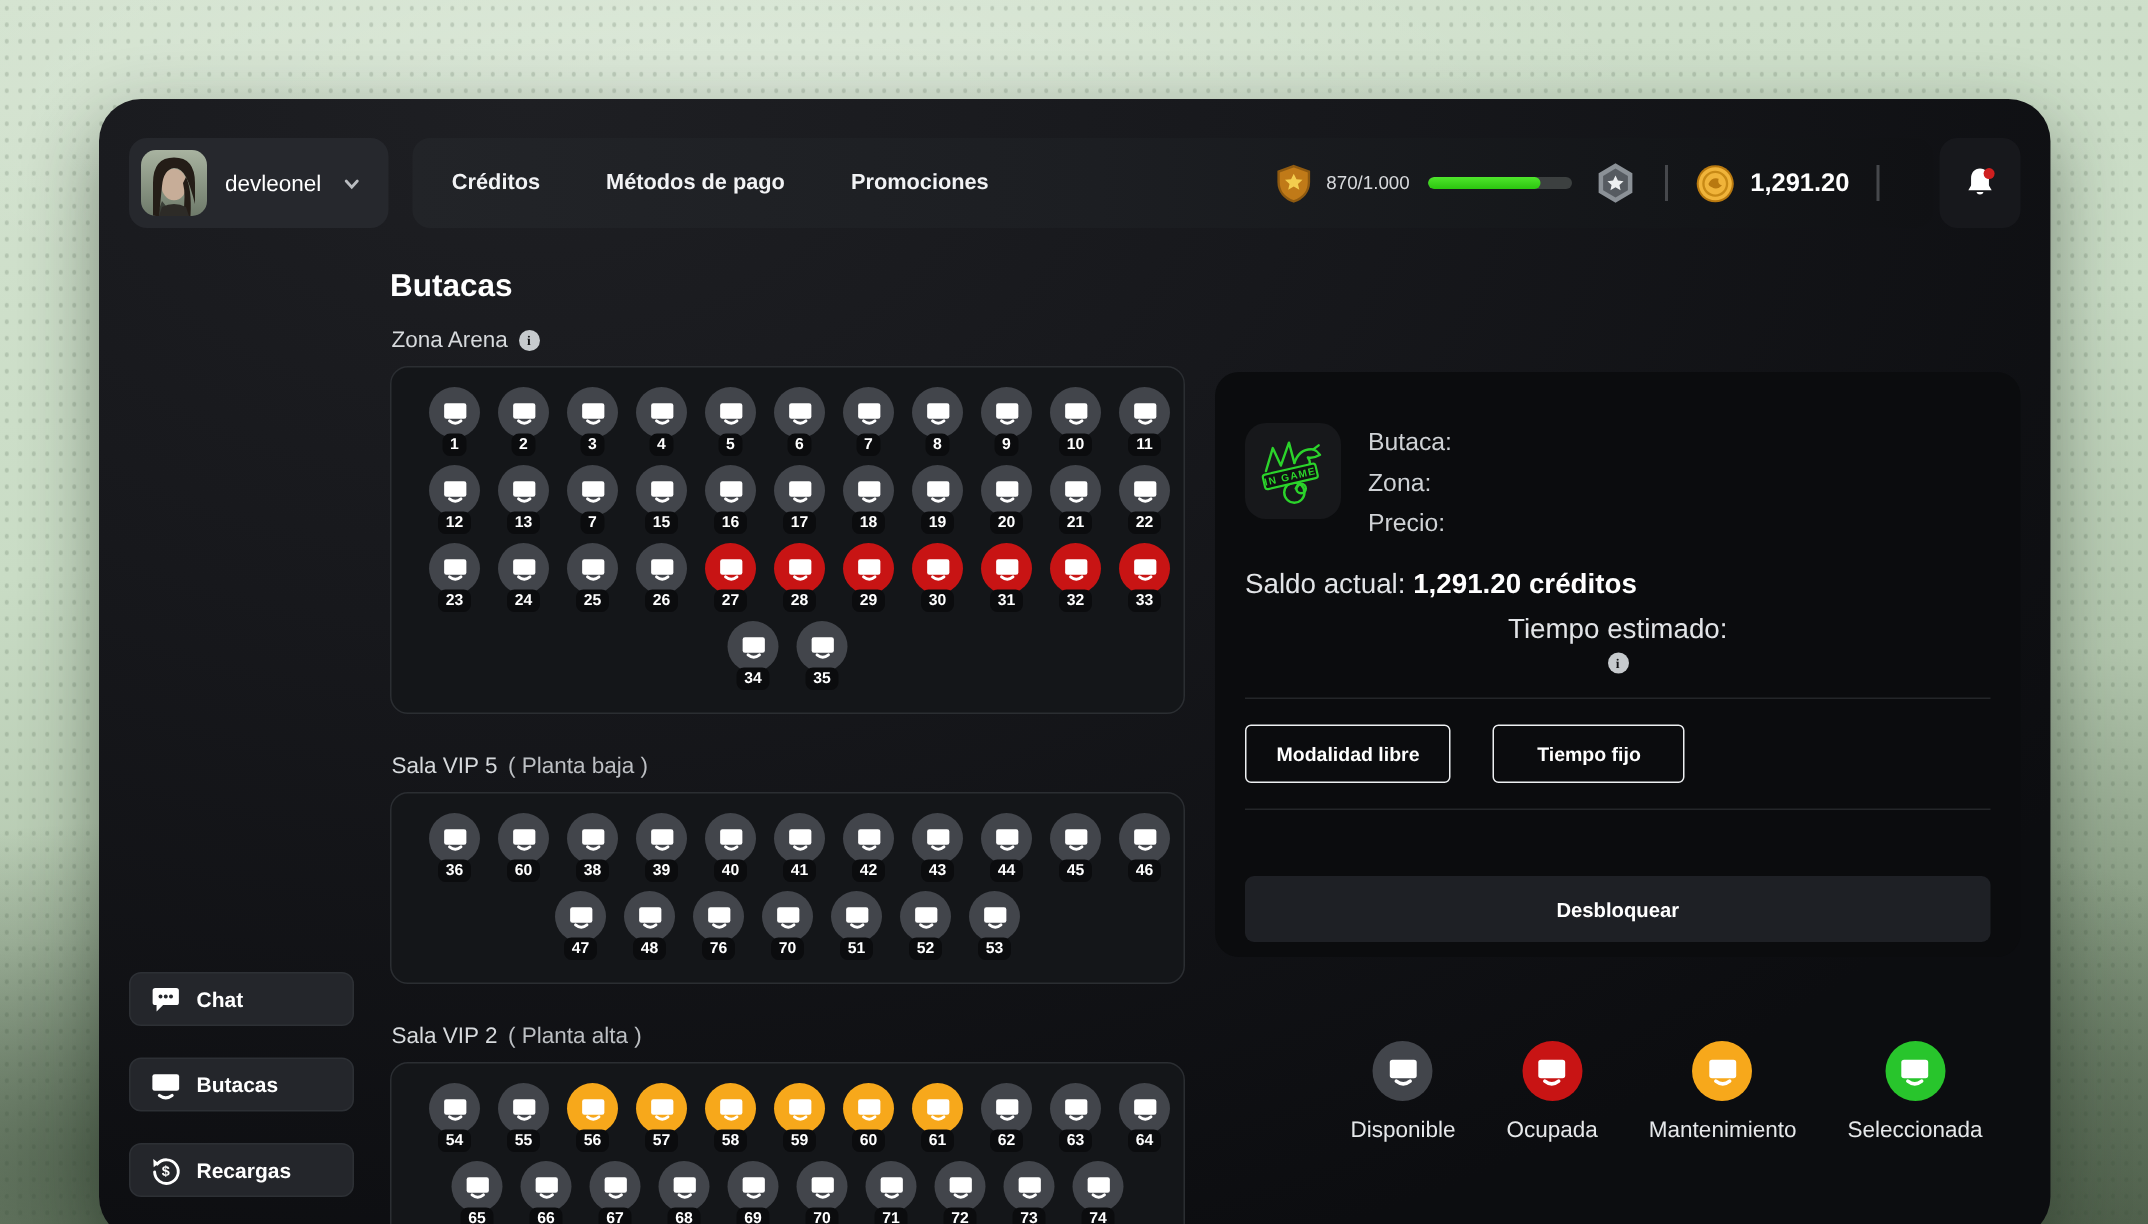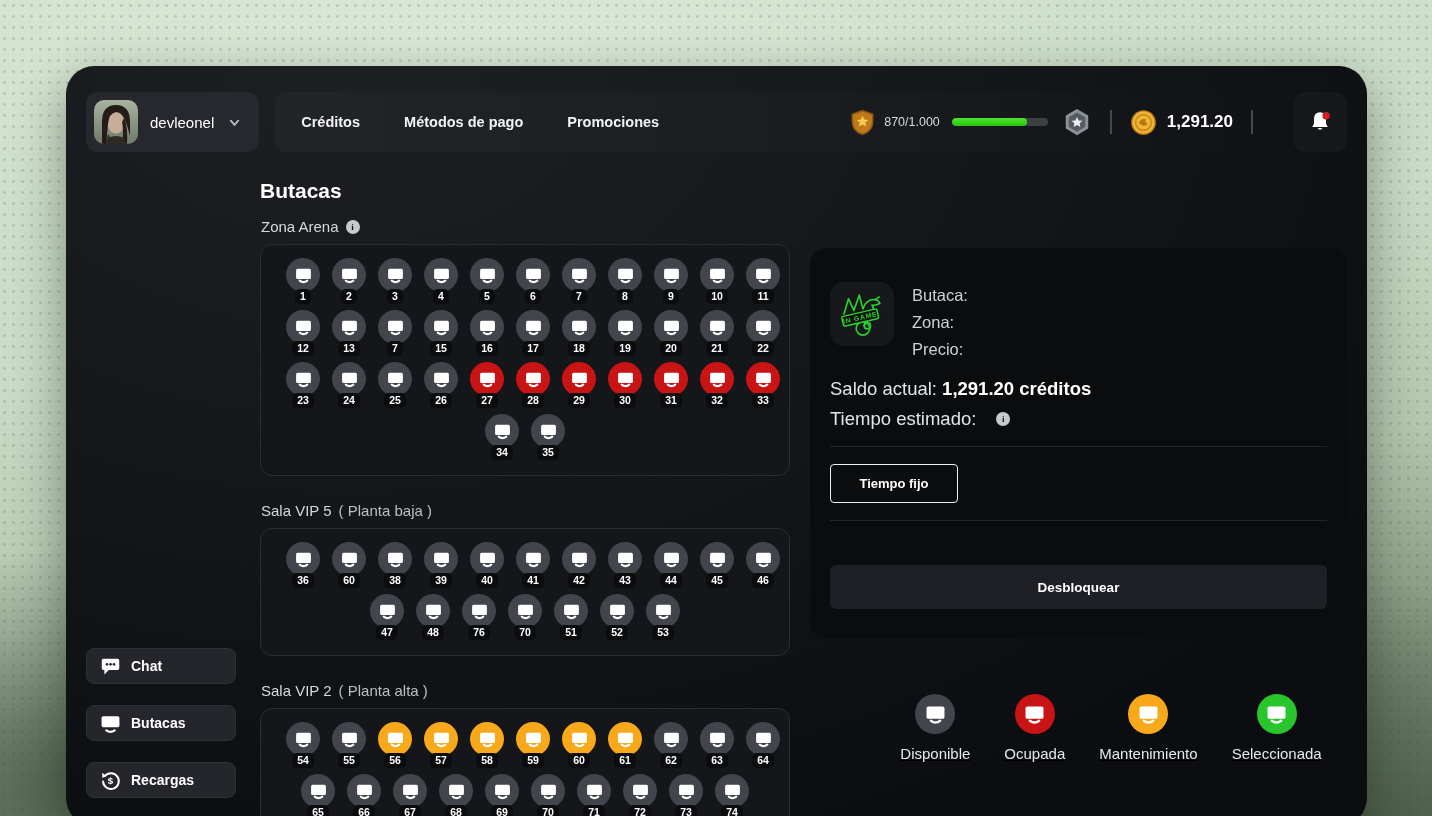--- a/index.html
+++ b/index.html
@@ -63,31 +63,31 @@
     border-radius:16px; padding:18px 20px 14px; }
   .pill{ height:26px; border-radius:13px; display:flex; align-items:center; justify-content:flex-end;
     background:linear-gradient(90deg,#0b0c0e 0%,#1a1b1d 45%,#333436 78%,#4f5052 100%);
     color:#f3f4f6; font-size:11px; font-weight:bold; letter-spacing:1px; padding-right:18px; }
   .p-info{ display:flex; gap:18px; margin-top:16px; }
   .logo{ width:64px; height:64px; border-radius:14px; background:#17181b; flex:none;
     display:flex; align-items:center; justify-content:center; }
   .fields div{ color:#cfd2d5; font-size:16.5px; line-height:27px; }
   .saldo{ margin-top:15px; color:#e2e4e7; font-size:18.5px; }
   .saldo b{ color:#fff; }
-  .tiempo{ margin-top:8px; color:#e2e4e7; font-size:18.5px; display:flex; align-items:center; gap:20px; }
+  .tiempo{ margin-top:8px; color:#e2e4e7; font-size:18.5px; display:flex; align-items:center; gap:5px;flex-direction:column; }
   .hdiv{ height:1px; background:#242629; margin-top:16px; }
   .modes{ display:flex; gap:28px; margin:17px 0; }
   .mode-btn{ min-width:128px; padding:11px 20px; text-align:center; background:transparent;
     border:1.5px solid #eef0f2; border-radius:4px; color:#fff; font-weight:bold; font-size:13px; cursor:pointer;
     font-family:inherit; }
   .unlock{ display:block; width:100%; margin-top:44px; height:44px; background:#1e2025; border:none;
     border-radius:6px; color:#fff; font-weight:bold; font-size:13.5px; cursor:pointer; font-family:inherit; }
 
   
-  .legend{ position:absolute; left:800px; top:628px; width:490px; display:flex; justify-content:center; gap:34px;text-decoration:underline; }
+  .legend{ position:absolute; left:800px; top:628px; width:490px; display:flex; justify-content:center; gap:34px; }
   .lg-item{ display:flex; flex-direction:column; align-items:center; }
   .lg-circle{ width:40px; height:40px; border-radius:50%; display:flex; align-items:center; justify-content:center; }
   .lg-label{ margin-top:11px; color:#e6e8ea; font-size:15px; }
 
   
   .sidebar{ position:absolute; left:20px; top:582px; width:150px; display:flex; flex-direction:column; gap:21px; }
   .side-btn{ height:36px; background:#24262b; border:1px solid #2d3035; border-radius:8px; display:flex;
     align-items:center; gap:10px; padding:0 13px; color:#fff; font-weight:bold; font-size:14px; cursor:pointer; }
   .side-btn svg{ flex:none; }
 </style>
@@ -895,20 +895,21 @@
       </div>
     </div>
     <div class="saldo"><span>Saldo actual:</span>
       <b>1,291.20 créditos</b></div>
     <div class="tiempo">
         <span>Tiempo estimado:</span>
       <span class="info-icon">i</span>
       </div>
     <div class="hdiv"></div>
     <div class="modes">
+      <button class="mode-btn">Modalidad libre</button>
       <button class="mode-btn">Tiempo fijo</button>
     </div>
     <div class="hdiv"></div>
     <button class="unlock">Desbloquear</button>
   </div>
 
   <div class="legend" id="legend-root">
       <div class="lg-item">
         <div class="lg-circle" style="background:#42454b">
           <svg width="23" height="23" viewBox="0 0 20 20">

